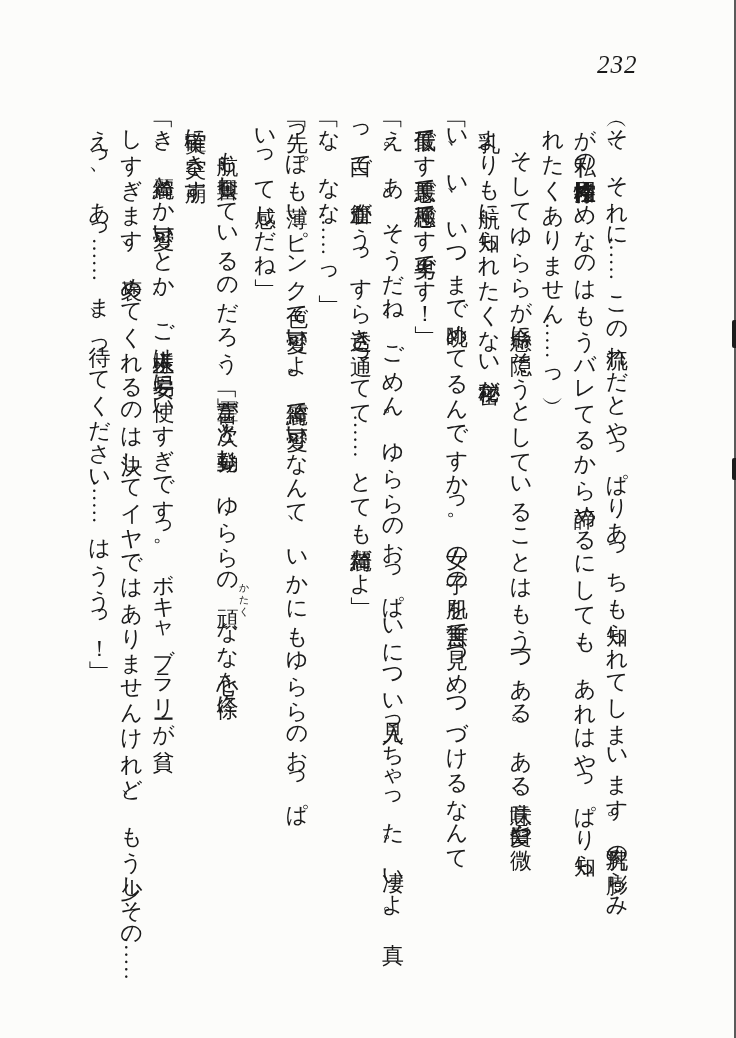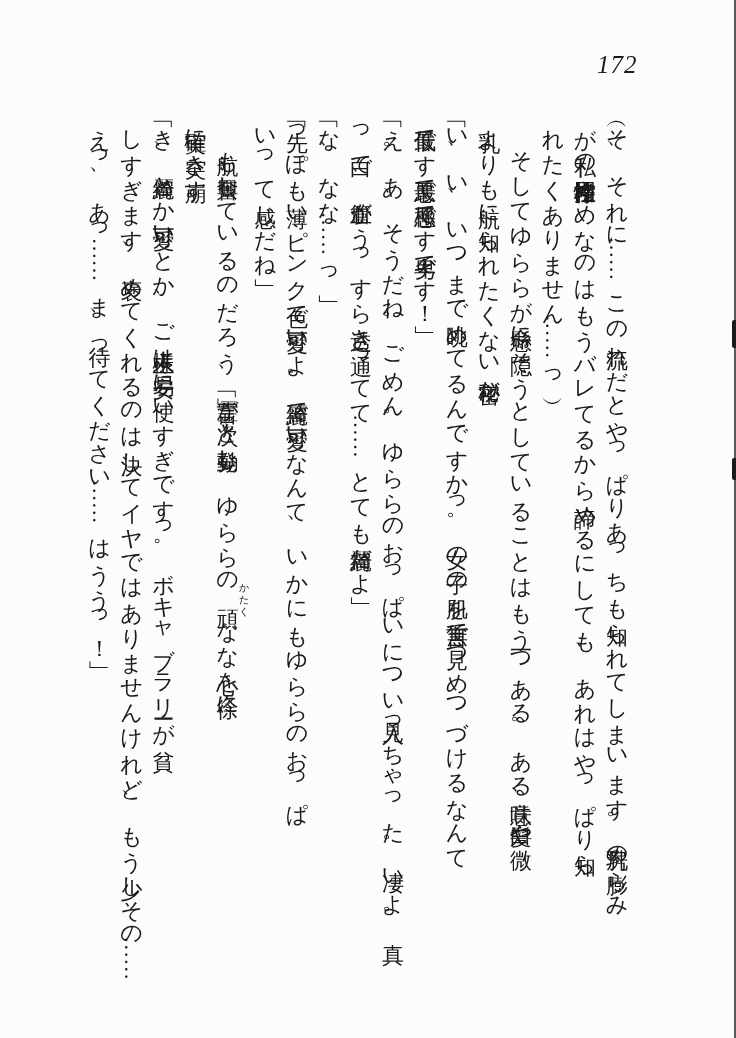--- a/index.html
+++ b/index.html
@@ -73,21 +73,21 @@
     background: var(--edgemark);
     border-radius: 2px 0 0 2px;
   }
   .edge-mark.m1 { top: 320px; height: 28px; }
   .edge-mark.m2 { top: 458px; height: 22px; }
 </style>
 </head>
 <body>
 
 <div class="book-page">
-  <div class="page-number">172</div>
+  <div class="page-number">232</div>
   <div class="page-text">
       <p class="line">（そ、それに……この流れだとやっぱりあっちも知られてしまいます。乳房の膨らみ</p>
       <p class="line">が私の性格同様控えめなのはもうバレてるから諦めるにしても、あれはやっぱり知ら</p>
       <p class="line">れたくありません……っ）</p>
       <p class="line indent">そしてゆららが懸命に隠そうとしていることはもう一つある。ある意味、白髪や微</p>
       <p class="line">乳よりも航に知られたくない秘密だ。</p>
       <p class="line">「い、い、いつまで眺めてるんですかっ。女の子の肌を無言で見つめつづけるなんて</p>
       <p class="line">最低です最悪で極悪です卑劣です！」</p>
       <p class="line">「え。あ、そうだね。ごめん。ゆららのおっぱいについ見入っちゃった。凄いよ。真</p>
       <p class="line">っ白で、血管がうっすら透き通ってて……とても綺麗だよ」</p>

